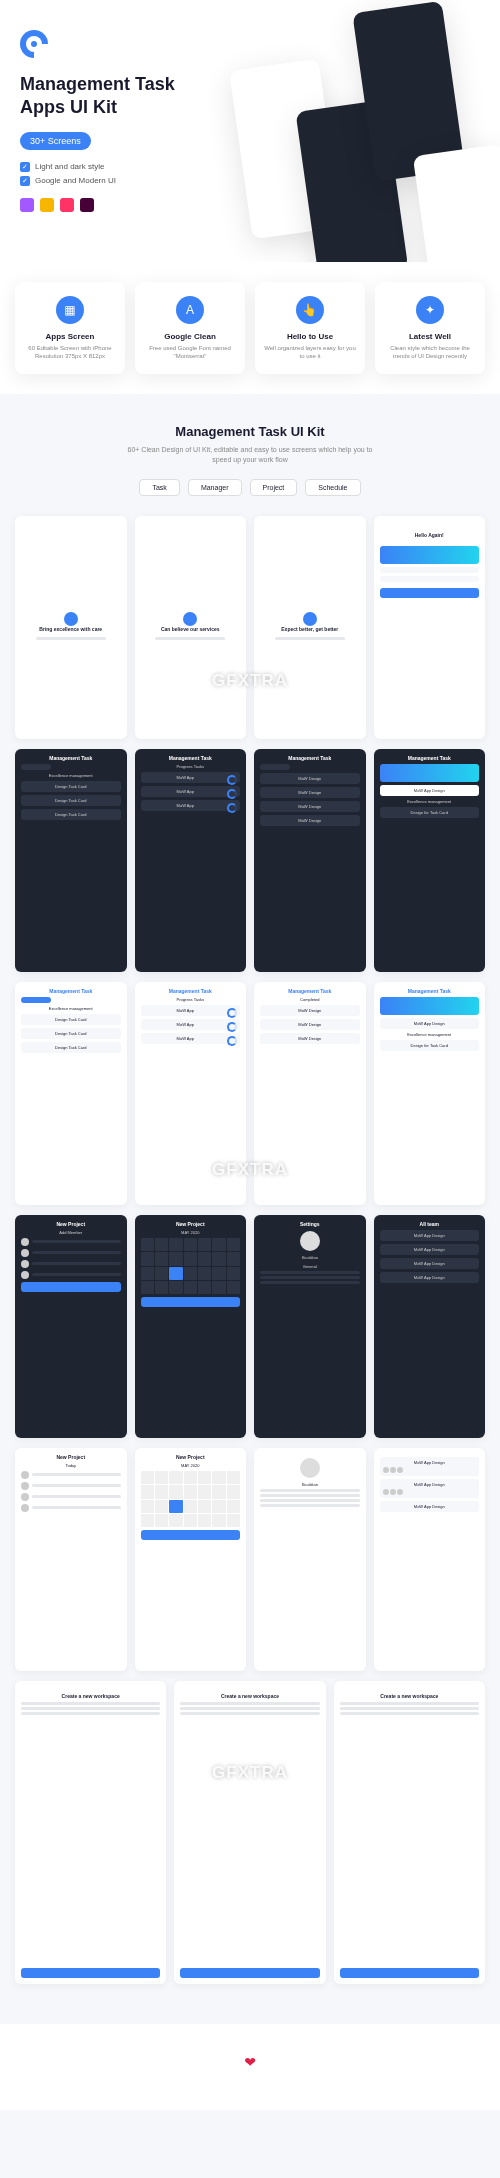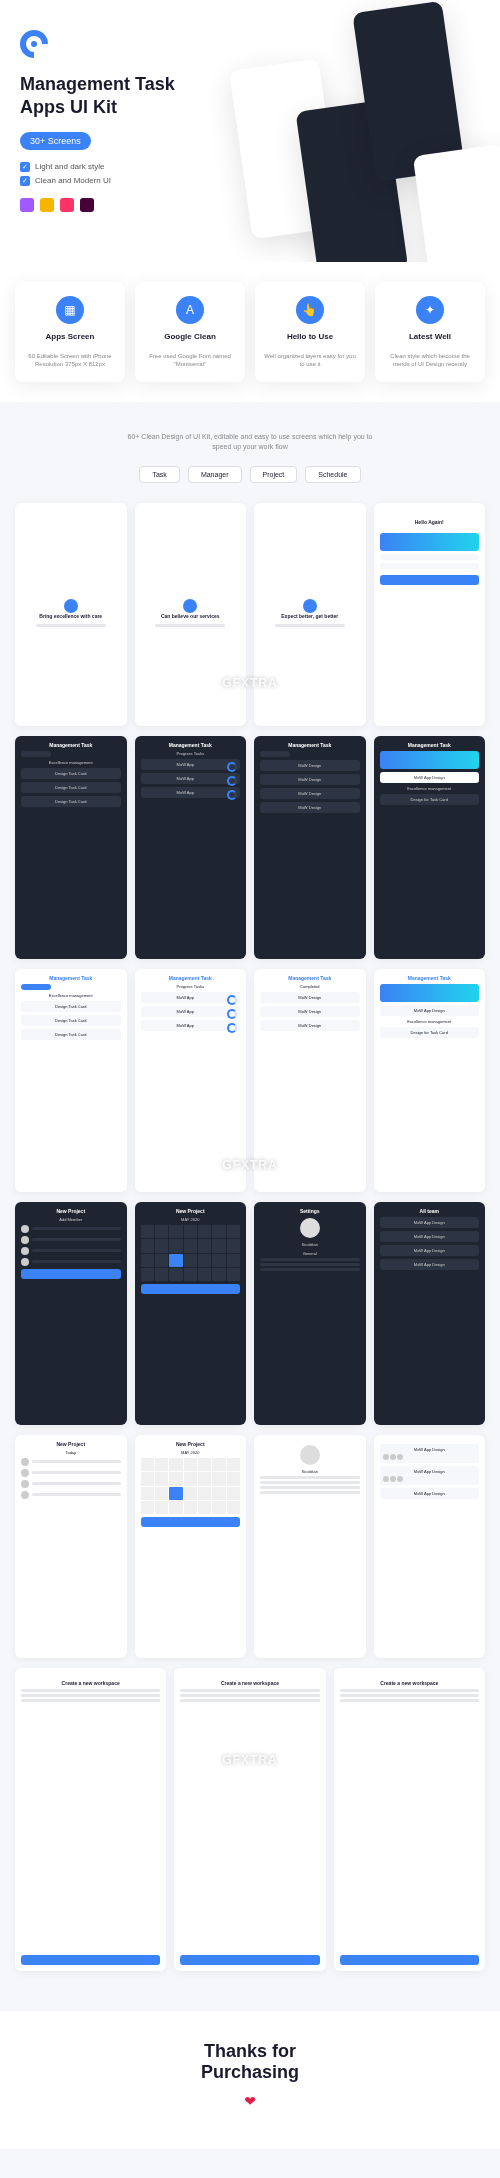--- a/index.html
+++ b/index.html
@@ -19,21 +19,21 @@
 .hm{position:absolute;width:90px;height:170px;border-radius:10px;box-shadow:0 8px 30px rgba(0,0,0,.12)}
 .hm.light{background:#fff}
 .hm.dark{background:#1e2430}
 .hm1{left:0;top:40px}
 .hm2{left:60px;top:90px}
 .hm3{left:130px;top:0}
 .hm4{left:170px;top:150px;background:#fff}
 .features{display:grid;grid-template-columns:repeat(4,1fr);gap:10px;padding:20px 15px;background:#fff}
 .fcard{background:#fff;border-radius:8px;padding:14px 8px;text-align:center;box-shadow:0 4px 20px rgba(0,0,0,.08)}
 .ficon{width:28px;height:28px;background:#3b82f6;border-radius:50%;margin:0 auto 8px;display:flex;align-items:center;justify-content:center;color:#fff;font-size:12px}
-.fcard h3{font-size:8px;font-weight:700;margin-bottom:12px}
+.fcard h3{font-size:8px;font-weight:700;margin-bottom:4px}
 .fcard p{font-size:6px;color:#888;line-height:1.3}
 .section2{background:#f5f7fa;padding:30px 15px;text-align:center}
 .section2 h2{font-size:13px;font-weight:700;margin-bottom:6px}
 .section2 .sub{font-size:7px;color:#888;line-height:1.4;max-width:260px;margin:0 auto 14px}
 .tabs{display:flex;justify-content:center;gap:8px;margin-bottom:20px}
 .tab{font-size:7px;padding:4px 12px;border:1px solid #ddd;border-radius:4px;background:#fff}
 .grid{display:grid;grid-template-columns:repeat(4,1fr);gap:8px;margin-bottom:10px}
 .screen{background:#fff;border-radius:6px;aspect-ratio:9/18;box-shadow:0 2px 8px rgba(0,0,0,.06);padding:6px;font-size:4px;overflow:hidden;position:relative}
 .screen.dark{background:#1e2430;color:#ccc}
 .screen .bar{height:3px;background:#e5e7eb;border-radius:2px;margin:2px 0}
@@ -47,21 +47,21 @@
 .screen.dark .t{color:#fff}
 .screen .dot{width:14px;height:14px;border-radius:50%;background:#3b82f6;margin:0 auto}
 .screen .ring{width:16px;height:16px;border:2px solid #3b82f6;border-radius:50%;border-right-color:rgba(59,130,246,.2)}
 .screen .btn{background:#3b82f6;height:10px;border-radius:3px}
 .screen .cal{display:grid;grid-template-columns:repeat(7,1fr);gap:1px;margin:3px 0}
 .screen .cal span{aspect-ratio:1;background:#2d3544;border-radius:1px;font-size:3px;display:flex;align-items:center;justify-content:center}
 .screen.light .cal span{background:#f0f0f0}
 .screen .avatar{width:20px;height:20px;border-radius:50%;background:#ddd;margin:4px auto}
 .screen .li{display:flex;align-items:center;gap:3px;margin:3px 0}
 .screen .av{width:8px;height:8px;border-radius:50%;background:#ccc}
-.watermark{position:absolute;font-size:12px;font-weight:700;color:rgba(255,255,255,.85);text-shadow:0 0 4px rgba(0,0,0,.3);letter-spacing:1px;z-index:10;pointer-events:none}
+.watermark{position:absolute;font-size:17px;font-weight:700;color:rgba(255,255,255,.85);text-shadow:0 0 4px rgba(0,0,0,.3);letter-spacing:1px;z-index:10;pointer-events:none}
 .wm1{left:50%;top:17%;transform:translateX(-50%)}
 .wm2{left:50%;top:47%;transform:translateX(-50%)}
 .wm3{left:50%;top:84%;transform:translateX(-50%)}
 .thanks{background:#fff;padding:30px 0 40px;text-align:center}
 .thanks h2{font-size:18px;font-weight:800;margin-bottom:10px}
 .heart{color:#e11d48;font-size:14px}
 </style>
 </head>
 <body>
 
@@ -72,21 +72,21 @@
     <span>Apps UI Kit</span>
   </h1>
   <div class="badge">30+ Screens</div>
   <div class="checks">
     <div class="row">
         <span class="check">✓</span>
         <span>Light and dark style</span>
       </div>
     <div class="row">
         <span class="check">✓</span>
-        <span>Clean and Modern UI</span>
+        <span>Google and Modern UI</span>
       </div>
   </div>
   <div class="toolicons">
     <span class="ti" style="background:#a259ff"></span>
     <span class="ti" style="background:#f7b500"></span>
     <span class="ti" style="background:#ff3366"></span>
     <span class="ti" style="background:#470137"></span>
   </div>
   <div class="hero-mocks">
     <div class="hm light hm1"></div>
@@ -125,20 +125,21 @@
     <h3>Latest Well</h3>
     <p>Clean style which become the trends of UI Design recently</p>
   </div>
 </div>
 
 <div class="section2" style="position:relative">
   <div class="watermark wm1">GFXTRA</div>
   <div class="watermark wm2">GFXTRA</div>
   <div class="watermark wm3">GFXTRA</div>
 
+  <h2>Management Task UI Kit</h2>
   <p class="sub">60+ Clean Design of UI Kit, editable and easy to use screens which help you to speed up your work flow</p>
   <div class="tabs">
     <div class="tab">Task</div>
     <div class="tab">Manager</div>
     <div class="tab">Project</div>
     <div class="tab">Schedule</div>
   </div>
 
   <div class="grid">
     <div class="screen">
@@ -409,15 +410,14 @@
         <div class="t" style="margin-top:6px">Create a new workspace</div>
         <div class="bar"></div>
         <div class="bar"></div>
         <div class="bar"></div>
         <div style="position:absolute;bottom:6px;left:6px;right:6px" class="btn"></div>
       </div>
   </div>
 </div>
 
 <div class="thanks">
-  <h2><span>Thanks for</span><br><span>Purchasing</span></h2>
   <div class="heart">❤</div>
 </div>
 
 </body></html>

